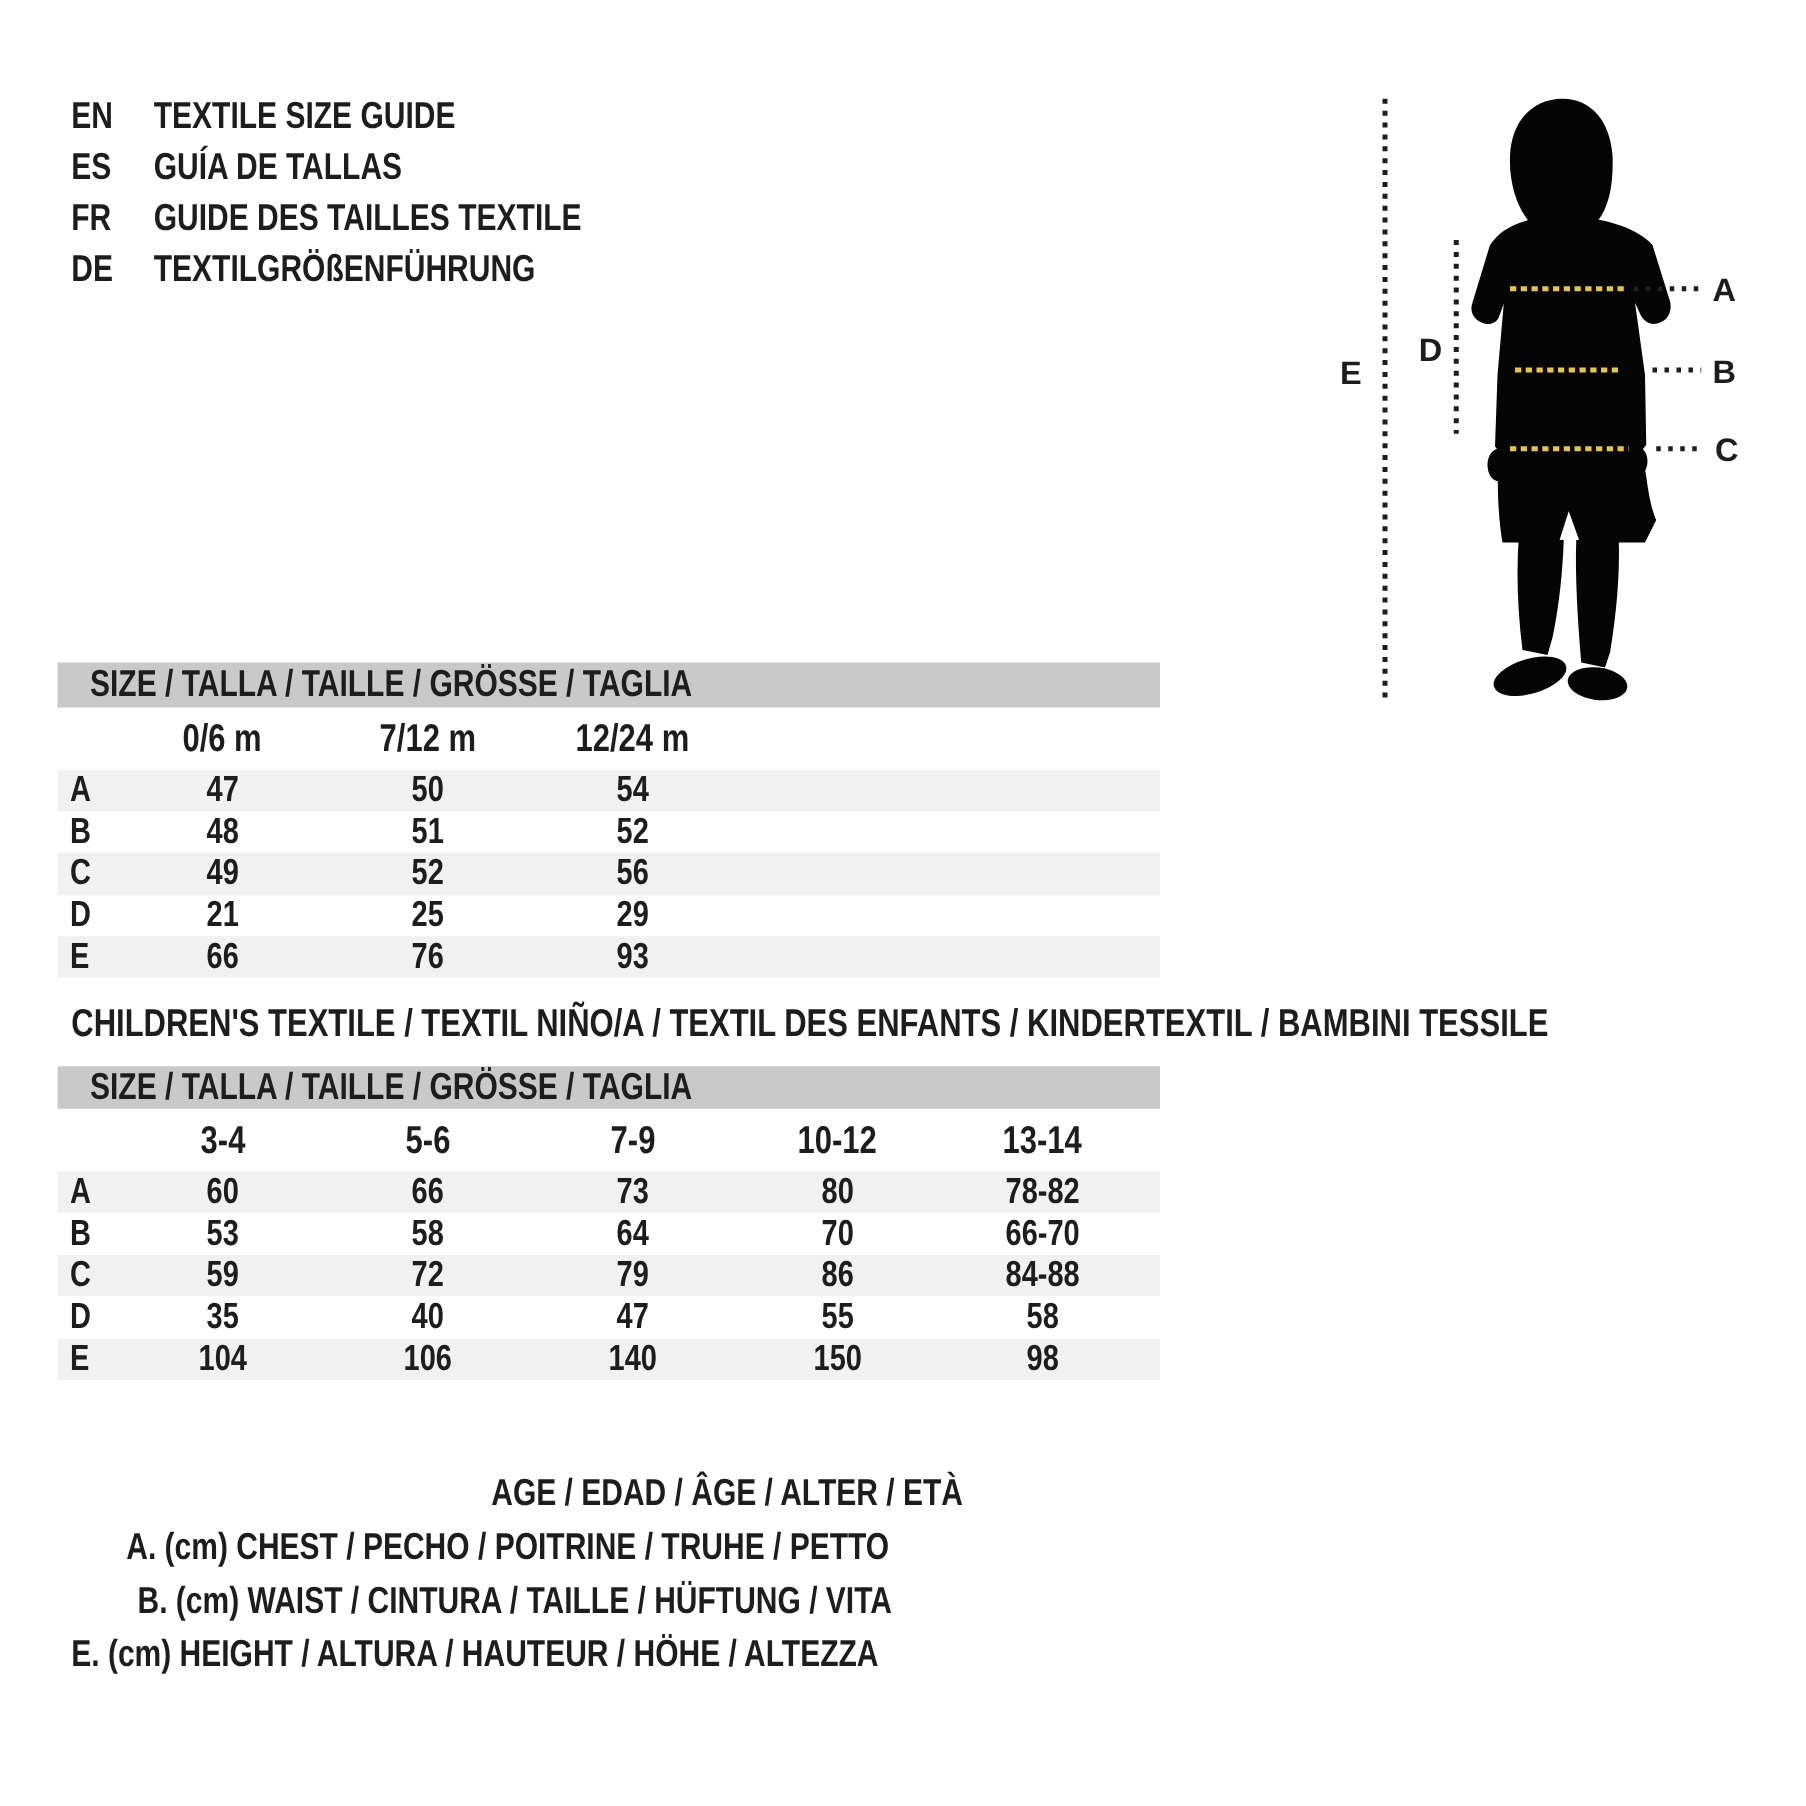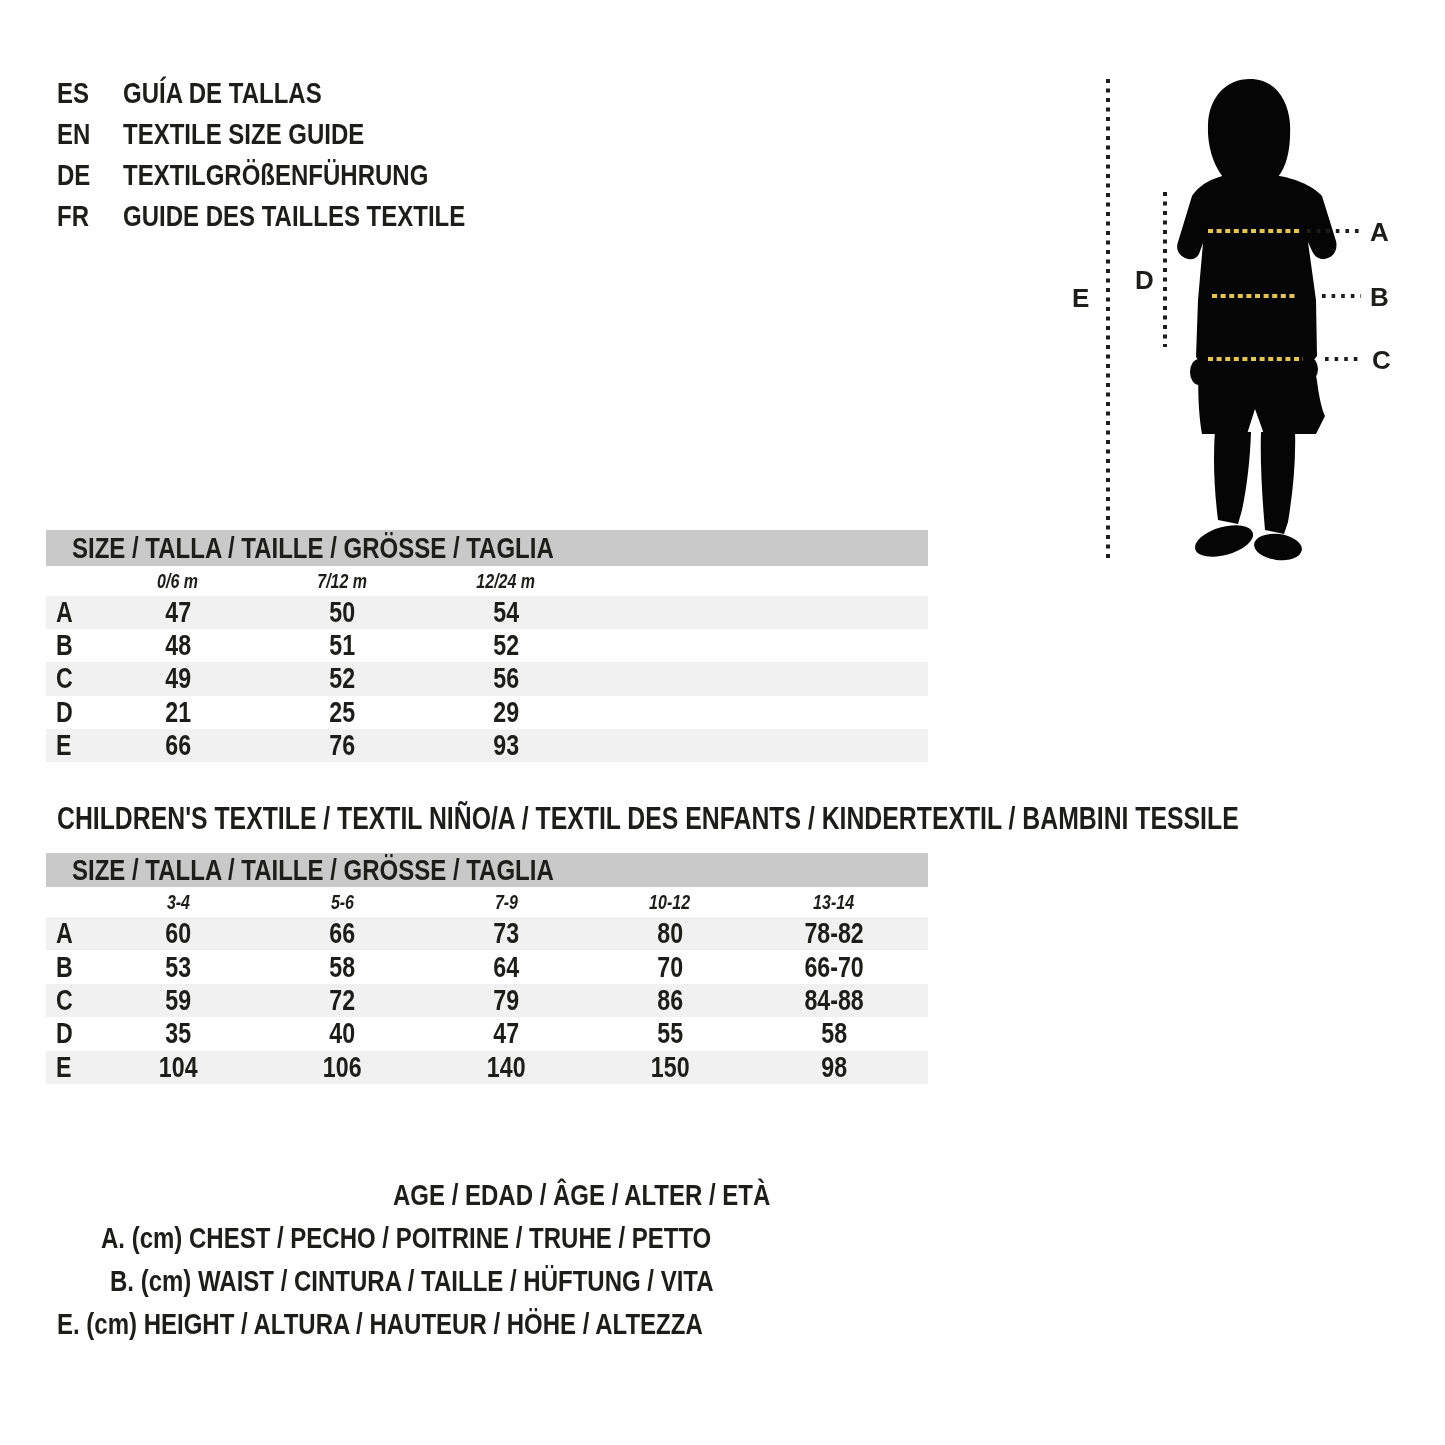--- a/index.html
+++ b/index.html
@@ -16,21 +16,21 @@
   .lang-row{display:flex;height:41px;align-items:center;font-size:30px;}
   .lang-code{width:66px;flex:0 0 66px;}
   
   .sec-heading{left:57px;font-size:31px;height:30px;line-height:30px;}
   
   .size-bar{left:46px;width:882px;height:36px;background:#c9c9c9;display:flex;align-items:center;padding-left:26px;box-sizing:border-box;font-size:30px;}
   
   table.sizes{border-collapse:collapse;table-layout:fixed;width:882px;}
   table.sizes td,table.sizes th{padding:0;margin:0;font-weight:700;text-align:center;vertical-align:middle;}
   table.sizes .lab{text-align:left;padding-left:10px;}
-  tr.hdr{height:30px;font-size:20px;font-style:italic;}
+  tr.hdr{height:50px;font-size:31px;}
   #babies-table tr.dr{height:33.2px;font-size:29px;}
   #children-table tr.dr{height:33.4px;font-size:29px;}
   tr.stripe td{background:#f1f1f1;}
   
   .legend-block{left:57px;top:1173px;text-align:right;}
   .legend-line{height:43px;line-height:43px;font-size:30px;}
   
   .figure{left:1050px;top:60px;width:395px;height:530px;}
   .figure svg{display:block;}
   .fig-label{font-family:"Liberation Sans",sans-serif;font-size:26px;font-weight:700;fill:#1d1d1b;}
@@ -38,34 +38,34 @@
   .ydash{stroke:#e6c64a;stroke-width:4;}
   .sil{fill:#050505;}
 </style>
 </head>
 <body>
 
 <div id="canvas">
 
   <div class="abs lang-block">
     <div class="lang-row">
+      <span class="lang-code"><span class="cn">EN</span></span>
+      <span class="cn">TEXTILE SIZE GUIDE</span>
+    </div>
+    <div class="lang-row">
       <span class="lang-code"><span class="cn">ES</span></span>
       <span class="cn">GUÍA DE TALLAS</span>
     </div>
     <div class="lang-row">
-      <span class="lang-code"><span class="cn">EN</span></span>
-      <span class="cn">TEXTILE SIZE GUIDE</span>
+      <span class="lang-code"><span class="cn">FR</span></span>
+      <span class="cn">GUIDE DES TAILLES TEXTILE</span>
     </div>
     <div class="lang-row">
       <span class="lang-code"><span class="cn">DE</span></span>
       <span class="cn">TEXTILGRÖßENFÜHRUNG</span>
-    </div>
-    <div class="lang-row">
-      <span class="lang-code"><span class="cn">FR</span></span>
-      <span class="cn">GUIDE DES TAILLES TEXTILE</span>
     </div>
   </div>
 
   <div class="abs figure">
     <svg width="395" height="530" viewBox="0 0 395 530">
 
       <line class="dotline" x1="58" y1="19" x2="58" y2="503" stroke-dasharray="4 5.5"></line>
 
       <line class="dotline" x1="115" y1="132" x2="115" y2="287" stroke-dasharray="4 5.5"></line>
 

